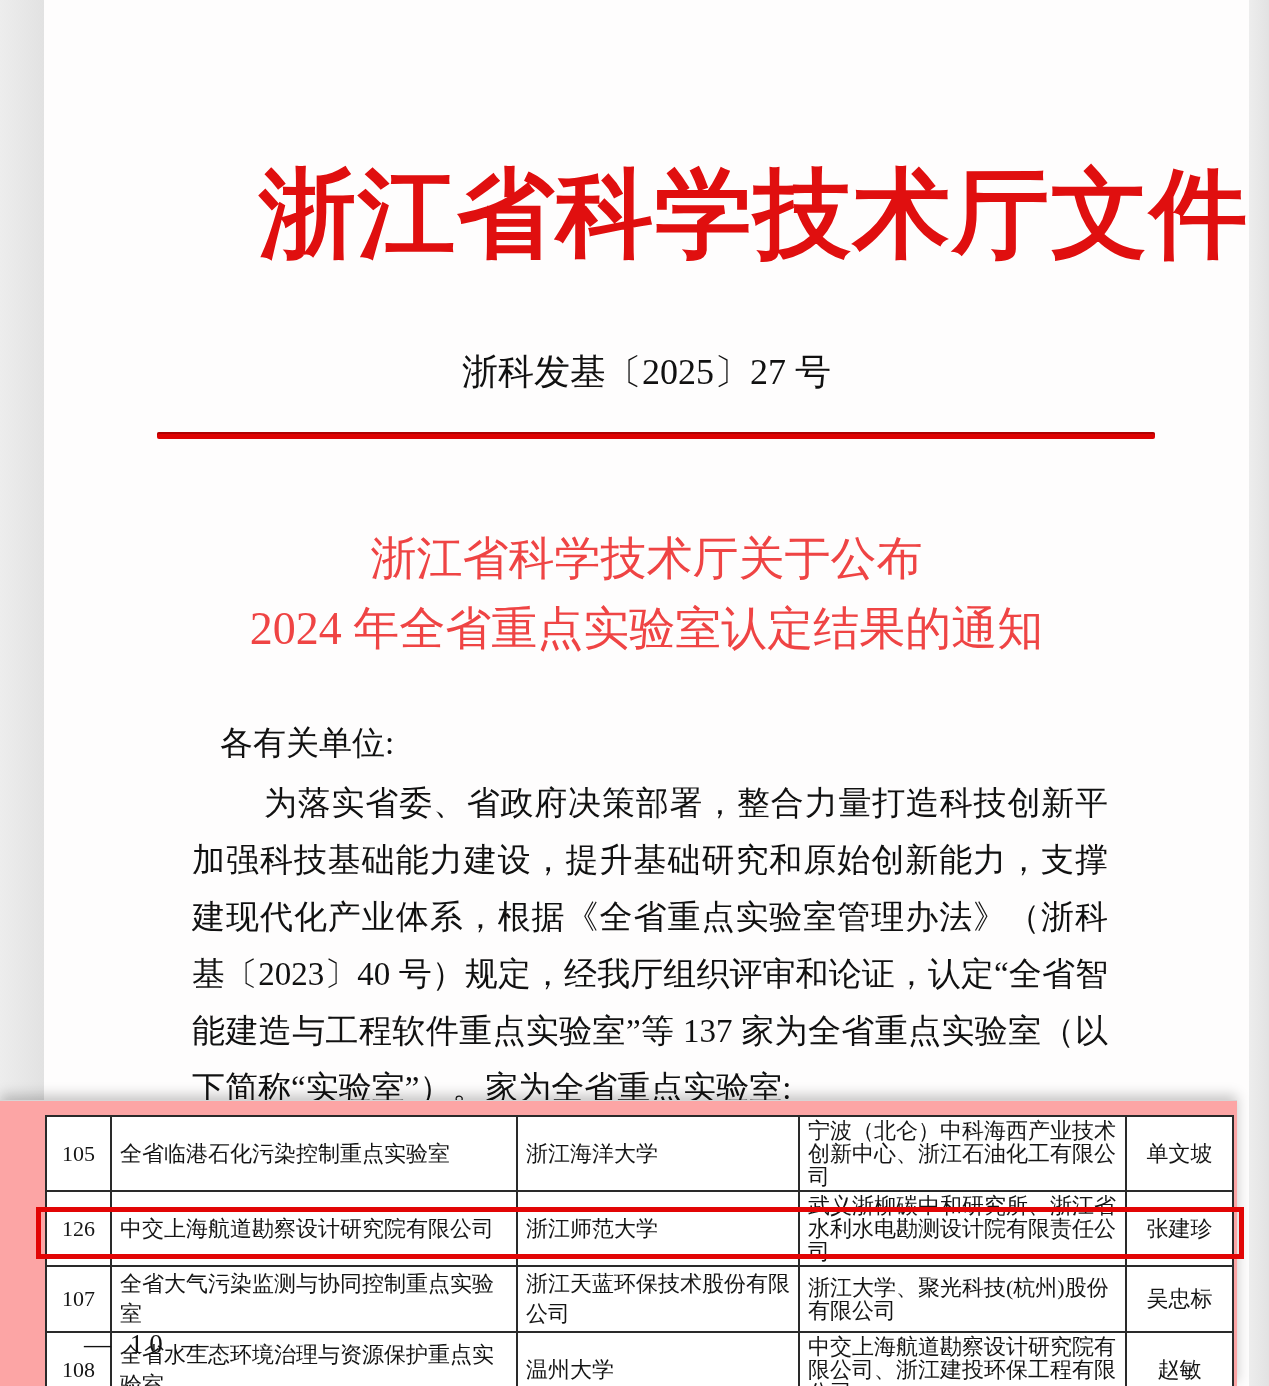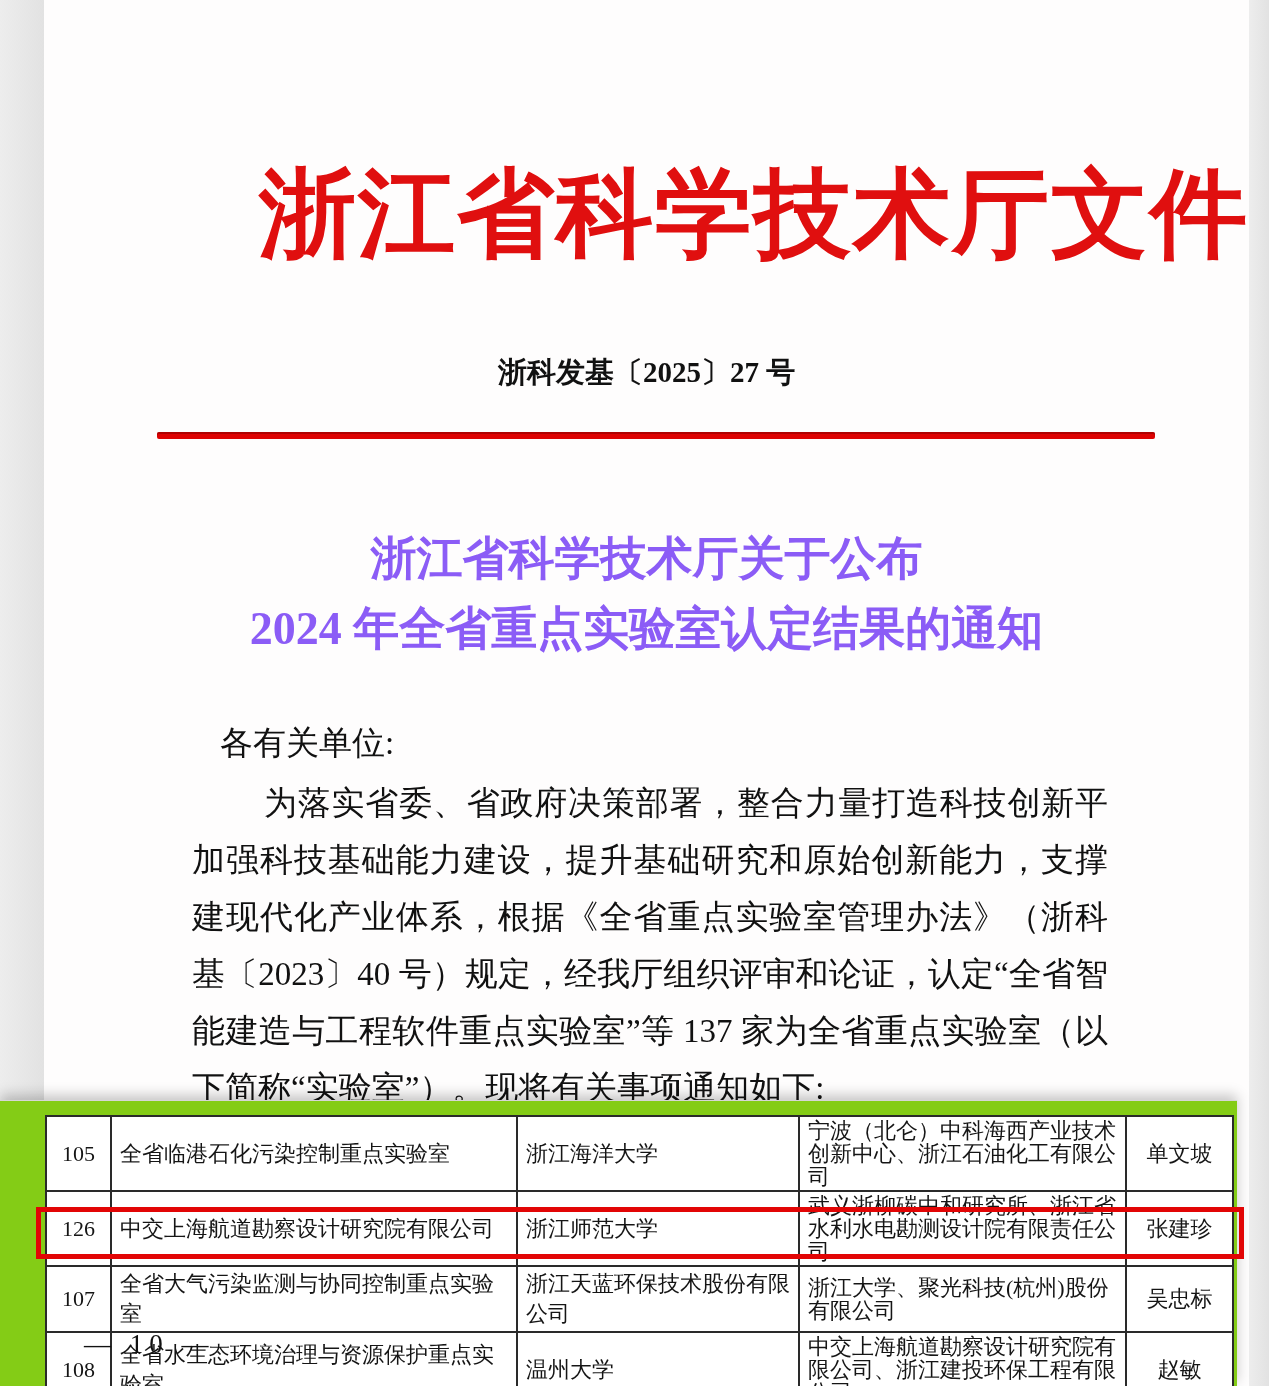--- a/index.html
+++ b/index.html
@@ -15,46 +15,46 @@
 
   .page{position:absolute;left:44px;top:0;width:1205px;height:1386px;background:#fefdfd;z-index:2;}
 
   .header-title{
     position:absolute;top:140px;left:0;width:100%;
     text-align:right;font-size:97px;line-height:150px;font-weight:bold;
     color:#e00f0f;letter-spacing:2px;white-space:nowrap;
   }
   .doc-number{
     position:absolute;top:352px;left:0;width:100%;
-    text-align:center;font-size:29px;line-height:40px;color:#111;font-weight:bold;
+    text-align:center;font-size:36px;line-height:40px;color:#111;
   }
   .red-rule{
     position:absolute;top:432px;left:113px;width:998px;height:7px;
     background:#dd0202;border-radius:2px;
     box-shadow:inset 0 2px 0 rgba(120,0,0,.45);
   }
-  .notice-title{position:absolute;left:0;width:100%;text-align:center;font-weight:bold;font-size:46px;line-height:62px;color:#8b5cf6;white-space:nowrap;}
+  .notice-title{position:absolute;left:0;width:100%;text-align:center;font-weight:normal;font-size:46px;line-height:62px;color:#ef4444;white-space:nowrap;}
   .notice-title.l1{top:528px;}
   .notice-title.l2{top:598px;}
 
   .salutation{
     position:absolute;top:715px;left:148px;
     font-size:33px;line-height:57px;color:#111;white-space:nowrap;margin-left:28px;
   }
   .paragraph{position:absolute;top:775px;left:148px;width:916px;}
   .para-line{
     font-size:33px;height:57px;line-height:57px;color:#111;
     text-align:justify;text-align-last:justify;overflow:hidden;
   }
   .para-line.first{text-indent:72px;}
   .para-line.last{text-align-last:left;}
 
   .table-section{
     position:absolute;left:0;top:1100px;width:1237px;height:286px;
-    background:#84cc16;z-index:3;
+    background:#fca5a5;z-index:3;
     box-shadow:0 -5px 12px rgba(0,0,0,0.22);
     border-top:1px solid #d6d6d6;
   }
   table.results{
     position:absolute;left:45px;top:14px;width:1187px;
     border-collapse:collapse;table-layout:fixed;
     background:#fff;
   }
   table.results td{
     border:2px solid #2a2a2a;vertical-align:middle;
@@ -89,21 +89,21 @@
   <div class="red-rule"></div>
   <div class="notice-title l1">浙江省科学技术厅关于公布</div>
   <div class="notice-title l2">2024 年全省重点实验室认定结果的通知</div>
   <div class="salutation">各有关单位:</div>
   <div class="paragraph">
     <div class="para-line first">为落实省委、省政府决策部署，整合力量打造科技创新平台，</div>
     <div class="para-line">加强科技基础能力建设，提升基础研究和原始创新能力，支撑构</div>
     <div class="para-line">建现代化产业体系，根据《全省重点实验室管理办法》（浙科发</div>
     <div class="para-line">基〔2023〕40 号）规定，经我厅组织评审和论证，认定“全省智</div>
     <div class="para-line">能建造与工程软件重点实验室”等 137 家为全省重点实验室（以</div>
-    <div class="para-line last">下简称“实验室”）。现将有关事项通知如下:</div>
+    <div class="para-line last">下简称“实验室”）。家为全省重点实验室:</div>
   </div>
 </div>
 
 <div class="table-section">
   <table class="results">
     <colgroup>
       <col style="width:65px">
         <col style="width:406px">
         <col style="width:282px">
         <col style="width:327px">

